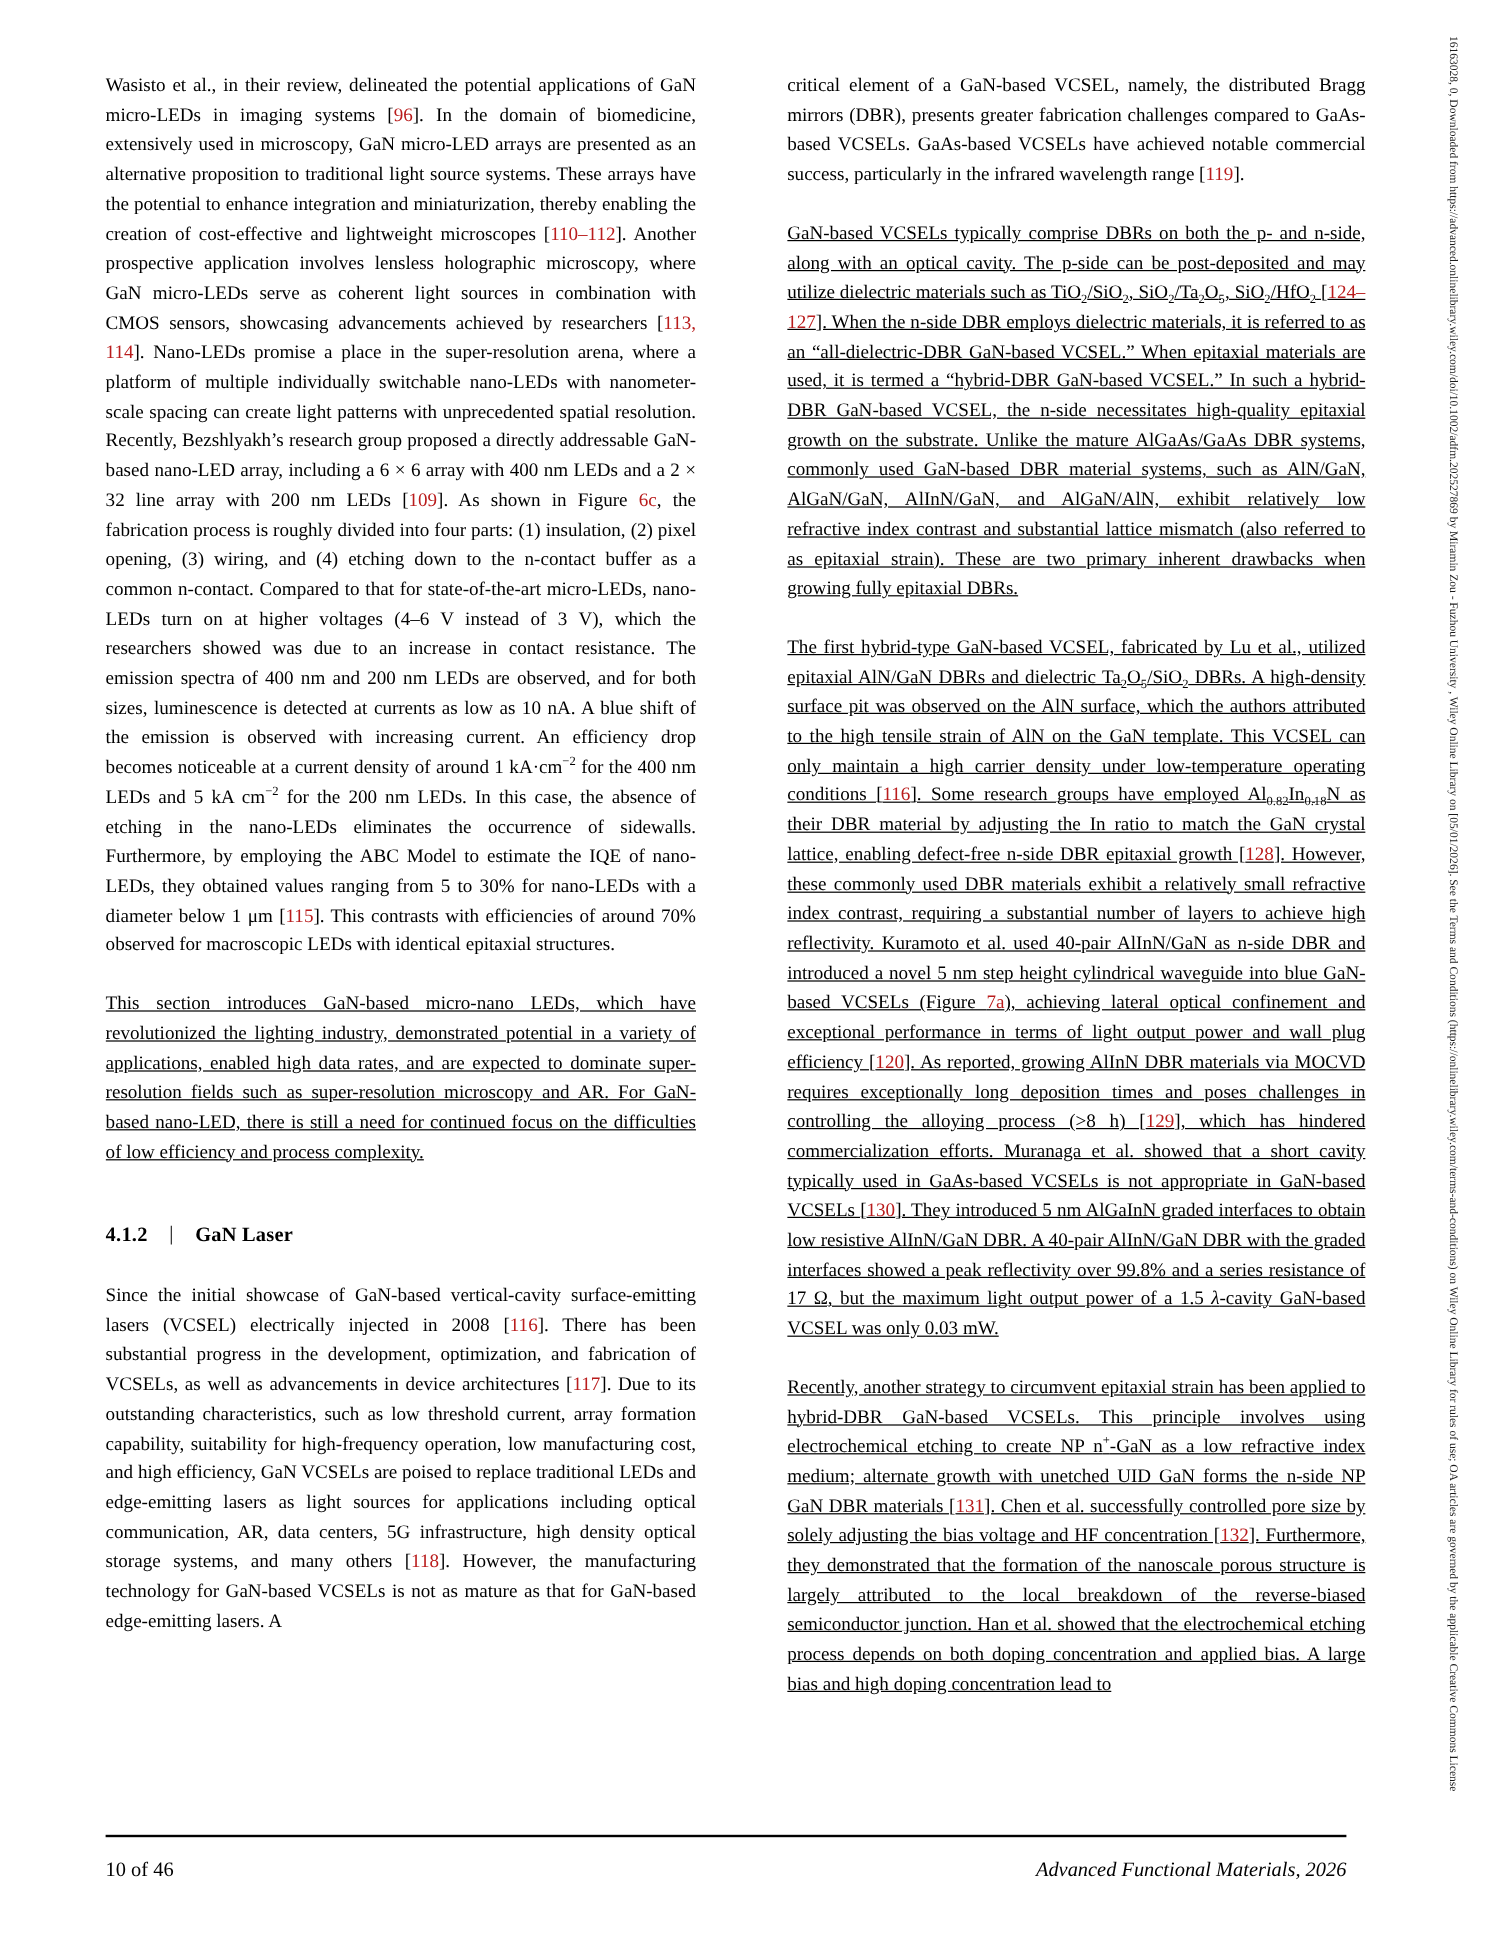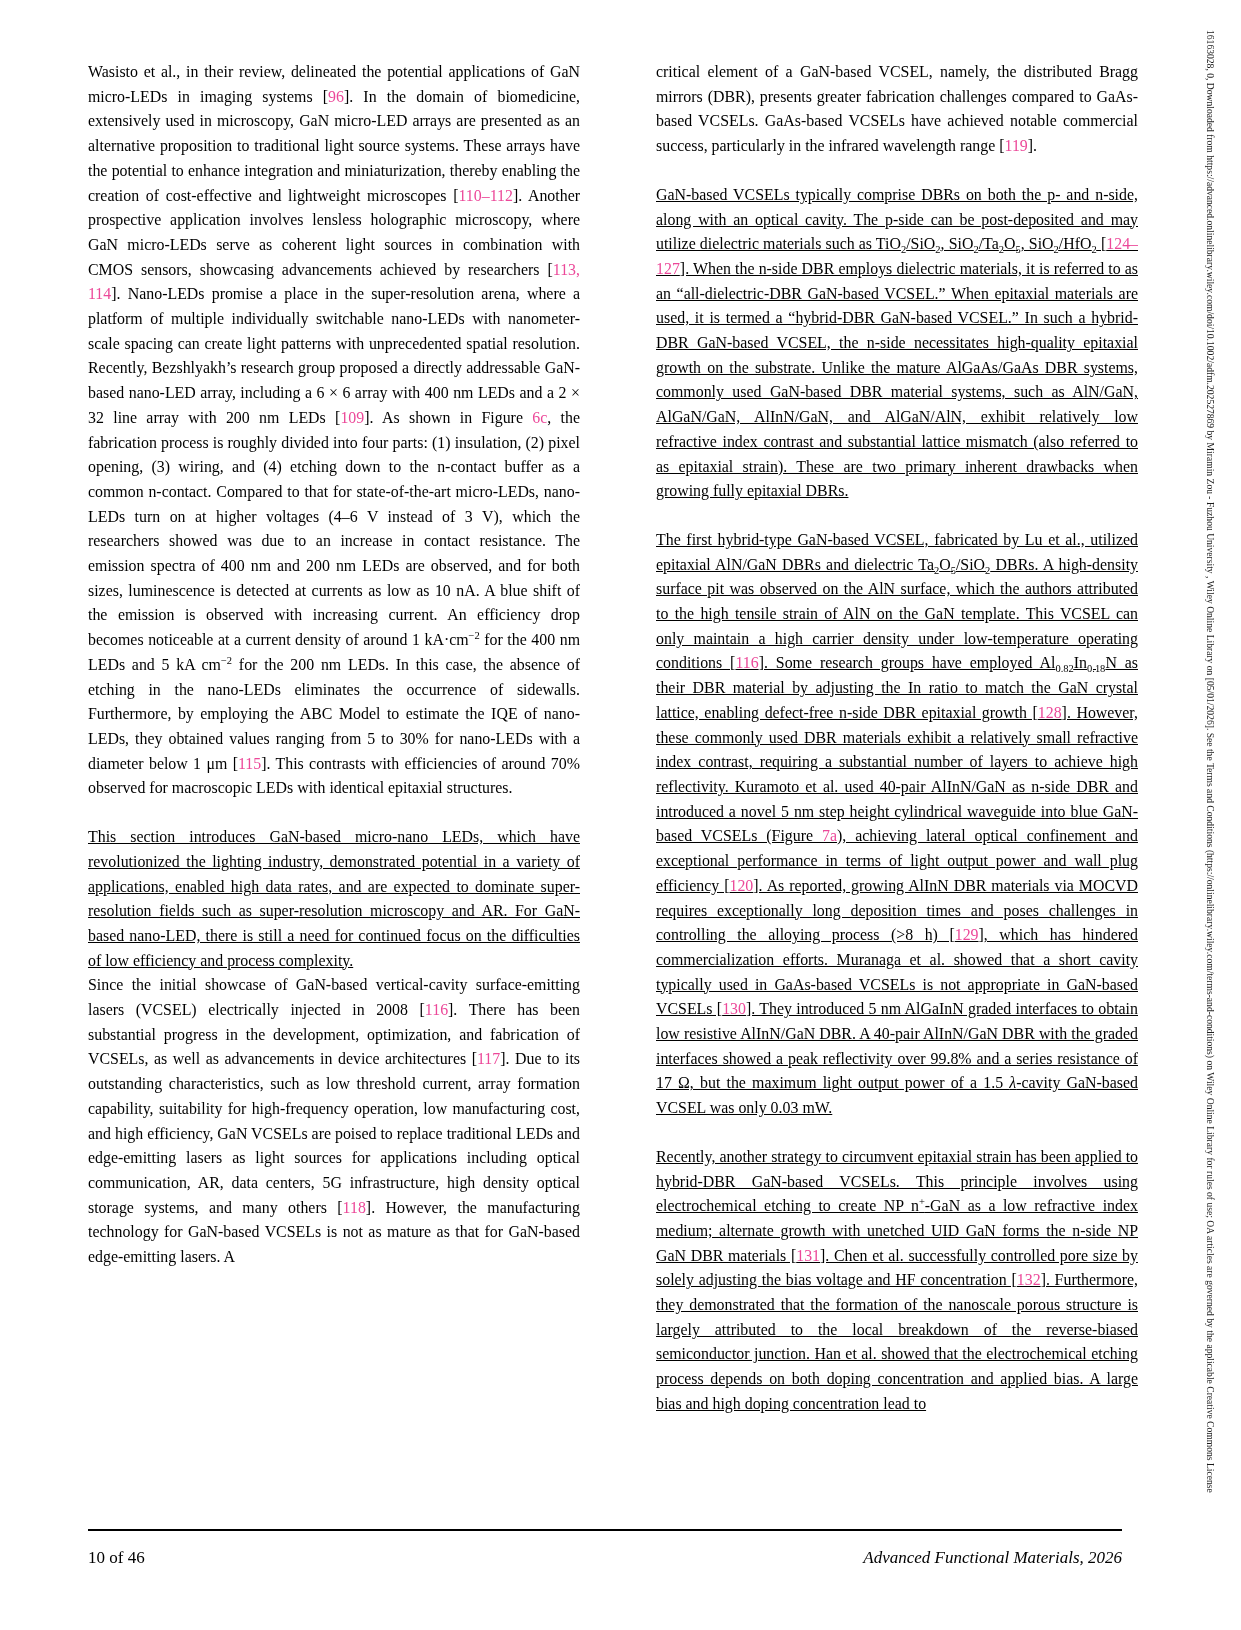--- a/index.html
+++ b/index.html
@@ -21,21 +21,21 @@
   .col-right{left:656px;width:482px;}
   .col p{margin:0;padding:0;}
   .para-gap{margin-top:24px !important;text-decoration:underline;}
   .section-heading{
     margin:44px 0 26px 0;
     font-weight:bold;font-size:17px;text-align:left;
     letter-spacing:0.2px;
   }
   .heading-number{margin-right:18px;}
   .heading-sep{font-weight:normal;margin-right:18px;position:relative;top:-1px;}
-  .seg-link{color:#ec4899;}
+  .seg-link{color:#b91c1c;}
   .seg-i{font-style:italic;}
   sub,sup{font-size:66%;line-height:0;}
   .footer-rule{
     position:absolute;left:88px;top:1529px;width:1034px;height:2px;
     background:#000;
   }
   .footer-left{
     position:absolute;left:88px;top:1548px;font-size:17px;
   }
   .footer-right{
@@ -49,20 +49,23 @@
   }
 </style>
 </head>
 <body>
 
 <div class="page">
 
   <div class="col col-left">
     <p><span>Wasisto et al., in their review, delineated the potential applications of GaN micro-LEDs in imaging systems [</span><span class="seg-link">96</span><span>]. In the domain of biomedicine, extensively used in microscopy, GaN micro-LED arrays are presented as an alternative proposition to traditional light source systems. These arrays have the potential to enhance integration and miniaturization, thereby enabling the creation of cost-effective and lightweight microscopes [</span><span class="seg-link">110–112</span><span>]. Another prospective application involves lensless holographic microscopy, where GaN micro-LEDs serve as coherent light sources in combination with CMOS sensors, showcasing advancements achieved by researchers [</span><span class="seg-link">113, 114</span><span>]. Nano-LEDs promise a place in the super-resolution arena, where a platform of multiple individually switchable nano-LEDs with nanometer-scale spacing can create light patterns with unprecedented spatial resolution. Recently, Bezshlyakh’s research group proposed a directly addressable GaN-based nano-LED array, including a 6 × 6 array with 400 nm LEDs and a 2 × 32 line array with 200 nm LEDs [</span><span class="seg-link">109</span><span>]. As shown in Figure </span><span class="seg-link">6c</span><span>, the fabrication process is roughly divided into four parts: (1) insulation, (2) pixel opening, (3) wiring, and (4) etching down to the n-contact buffer as a common n-contact. Compared to that for state-of-the-art micro-LEDs, nano-LEDs turn on at higher voltages (4–6 V instead of 3 V), which the researchers showed was due to an increase in contact resistance. The emission spectra of 400 nm and 200 nm LEDs are observed, and for both sizes, luminescence is detected at currents as low as 10 nA. A blue shift of the emission is observed with increasing current. An efficiency drop becomes noticeable at a current density of around 1 kA·cm</span><sup>−2</sup><span> for the 400 nm LEDs and 5 kA cm</span><sup>−2</sup><span> for the 200 nm LEDs. In this case, the absence of etching in the nano-LEDs eliminates the occurrence of sidewalls. Furthermore, by employing the ABC Model to estimate the IQE of nano-LEDs, they obtained values ranging from 5 to 30% for nano-LEDs with a diameter below 1 μm [</span><span class="seg-link">115</span><span>]. This contrasts with efficiencies of around 70% observed for macroscopic LEDs with identical epitaxial structures.</span></p>
     <p class="para-gap"><span>This section introduces GaN-based micro-nano LEDs, which have revolutionized the lighting industry, demonstrated potential in a variety of applications, enabled high data rates, and are expected to dominate super-resolution fields such as super-resolution microscopy and AR. For GaN-based nano-LED, there is still a need for continued focus on the difficulties of low efficiency and process complexity.</span></p>
+    <h3 class="section-heading">
+      <span class="heading-number">4.1.2</span><span class="heading-sep">|</span><span>GaN Laser</span>
+    </h3>
     <p><span>Since the initial showcase of GaN-based vertical-cavity surface-emitting lasers (VCSEL) electrically injected in 2008 [</span><span class="seg-link">116</span><span>]. There has been substantial progress in the development, optimization, and fabrication of VCSELs, as well as advancements in device architectures [</span><span class="seg-link">117</span><span>]. Due to its outstanding characteristics, such as low threshold current, array formation capability, suitability for high-frequency operation, low manufacturing cost, and high efficiency, GaN VCSELs are poised to replace traditional LEDs and edge-emitting lasers as light sources for applications including optical communication, AR, data centers, 5G infrastructure, high density optical storage systems, and many others [</span><span class="seg-link">118</span><span>]. However, the manufacturing technology for GaN-based VCSELs is not as mature as that for GaN-based edge-emitting lasers. A</span></p>
   </div>
 
   <div class="col col-right">
     <p><span>critical element of a GaN-based VCSEL, namely, the distributed Bragg mirrors (DBR), presents greater fabrication challenges compared to GaAs-based VCSELs. GaAs-based VCSELs have achieved notable commercial success, particularly in the infrared wavelength range [</span><span class="seg-link">119</span><span>].</span></p>
     <p class="para-gap"><span>GaN-based VCSELs typically comprise DBRs on both the p- and n-side, along with an optical cavity. The p-side can be post-deposited and may utilize dielectric materials such as TiO</span><sub>2</sub><span>/SiO</span><sub>2</sub><span>, SiO</span><sub>2</sub><span>/Ta</span><sub>2</sub><span>O</span><sub>5</sub><span>, SiO</span><sub>2</sub><span>/HfO</span><sub>2</sub><span> [</span><span class="seg-link">124–127</span><span>]. When the n-side DBR employs dielectric materials, it is referred to as an “all-dielectric-DBR GaN-based VCSEL.” When epitaxial materials are used, it is termed a “hybrid-DBR GaN-based VCSEL.” In such a hybrid-DBR GaN-based VCSEL, the n-side necessitates high-quality epitaxial growth on the substrate. Unlike the mature AlGaAs/GaAs DBR systems, commonly used GaN-based DBR material systems, such as AlN/GaN, AlGaN/GaN, AlInN/GaN, and AlGaN/AlN, exhibit relatively low refractive index contrast and substantial lattice mismatch (also referred to as epitaxial strain). These are two primary inherent drawbacks when growing fully epitaxial DBRs.</span></p>
     <p class="para-gap"><span>The first hybrid-type GaN-based VCSEL, fabricated by Lu et al., utilized epitaxial AlN/GaN DBRs and dielectric Ta</span><sub>2</sub><span>O</span><sub>5</sub><span>/SiO</span><sub>2</sub><span> DBRs. A high-density surface pit was observed on the AlN surface, which the authors attributed to the high tensile strain of AlN on the GaN template. This VCSEL can only maintain a high carrier density under low-temperature operating conditions [</span><span class="seg-link">116</span><span>]. Some research groups have employed Al</span><sub>0.82</sub><span>In</span><sub>0.18</sub><span>N as their DBR material by adjusting the In ratio to match the GaN crystal lattice, enabling defect-free n-side DBR epitaxial growth [</span><span class="seg-link">128</span><span>]. However, these commonly used DBR materials exhibit a relatively small refractive index contrast, requiring a substantial number of layers to achieve high reflectivity. Kuramoto et al. used 40-pair AlInN/GaN as n-side DBR and introduced a novel 5 nm step height cylindrical waveguide into blue GaN-based VCSELs (Figure </span><span class="seg-link">7a</span><span>), achieving lateral optical confinement and exceptional performance in terms of light output power and wall plug efficiency [</span><span class="seg-link">120</span><span>]. As reported, growing AlInN DBR materials via MOCVD requires exceptionally long deposition times and poses challenges in controlling the alloying process (&gt;8 h) [</span><span class="seg-link">129</span><span>], which has hindered commercialization efforts. Muranaga et al. showed that a short cavity typically used in GaAs-based VCSELs is not appropriate in GaN-based VCSELs [</span><span class="seg-link">130</span><span>]. They introduced 5 nm AlGaInN graded interfaces to obtain low resistive AlInN/GaN DBR. A 40-pair AlInN/GaN DBR with the graded interfaces showed a peak reflectivity over 99.8% and a series resistance of 17 Ω, but the maximum light output power of a 1.5 </span><span class="seg-i">λ</span><span>-cavity GaN-based VCSEL was only 0.03 mW.</span></p>
     <p class="para-gap"><span>Recently, another strategy to circumvent epitaxial strain has been applied to hybrid-DBR GaN-based VCSELs. This principle involves using electrochemical etching to create NP n</span><sup>+</sup><span>-GaN as a low refractive index medium; alternate growth with unetched UID GaN forms the n-side NP GaN DBR materials [</span><span class="seg-link">131</span><span>]. Chen et al. successfully controlled pore size by solely adjusting the bias voltage and HF concentration [</span><span class="seg-link">132</span><span>]. Furthermore, they demonstrated that the formation of the nanoscale porous structure is largely attributed to the local breakdown of the reverse-biased semiconductor junction. Han et al. showed that the electrochemical etching process depends on both doping concentration and applied bias. A large bias and high doping concentration lead to</span></p>
   </div>
 

